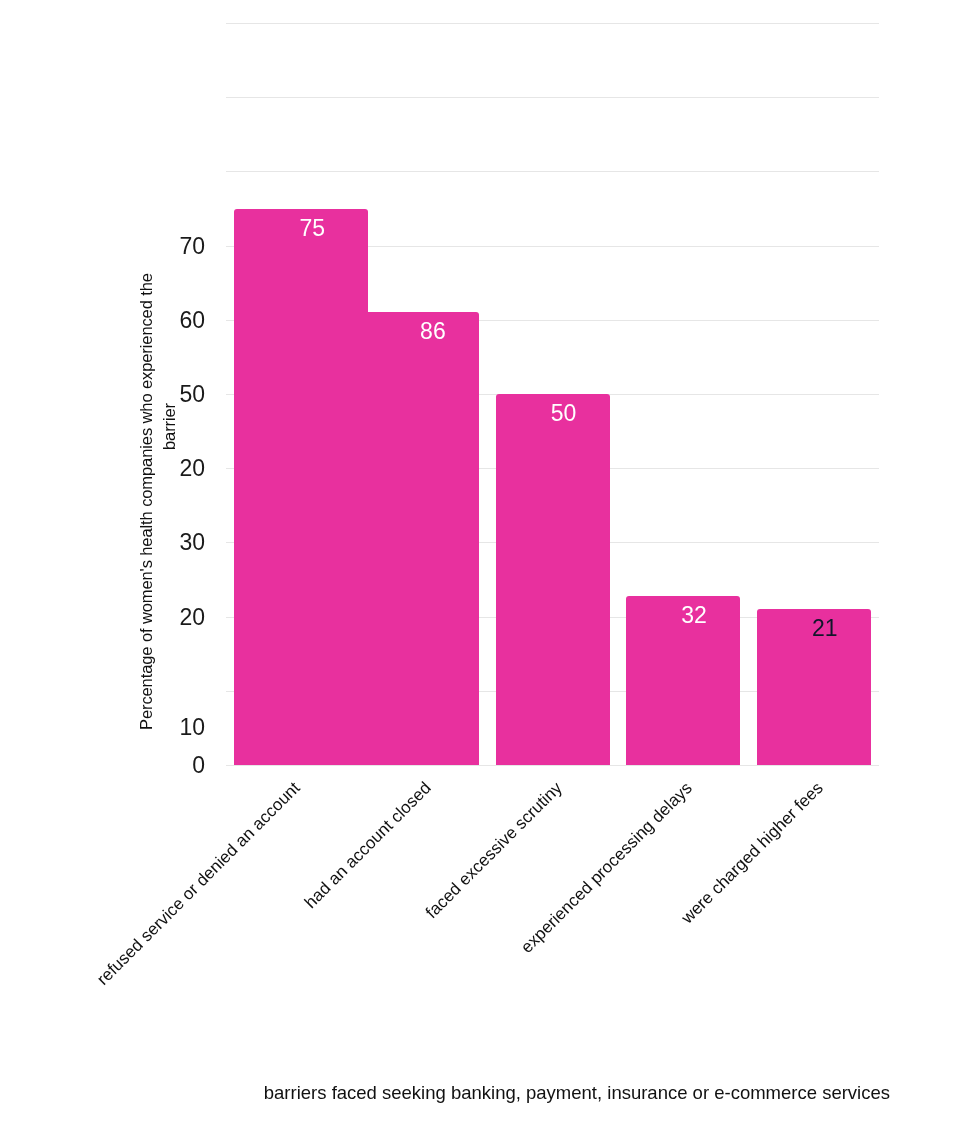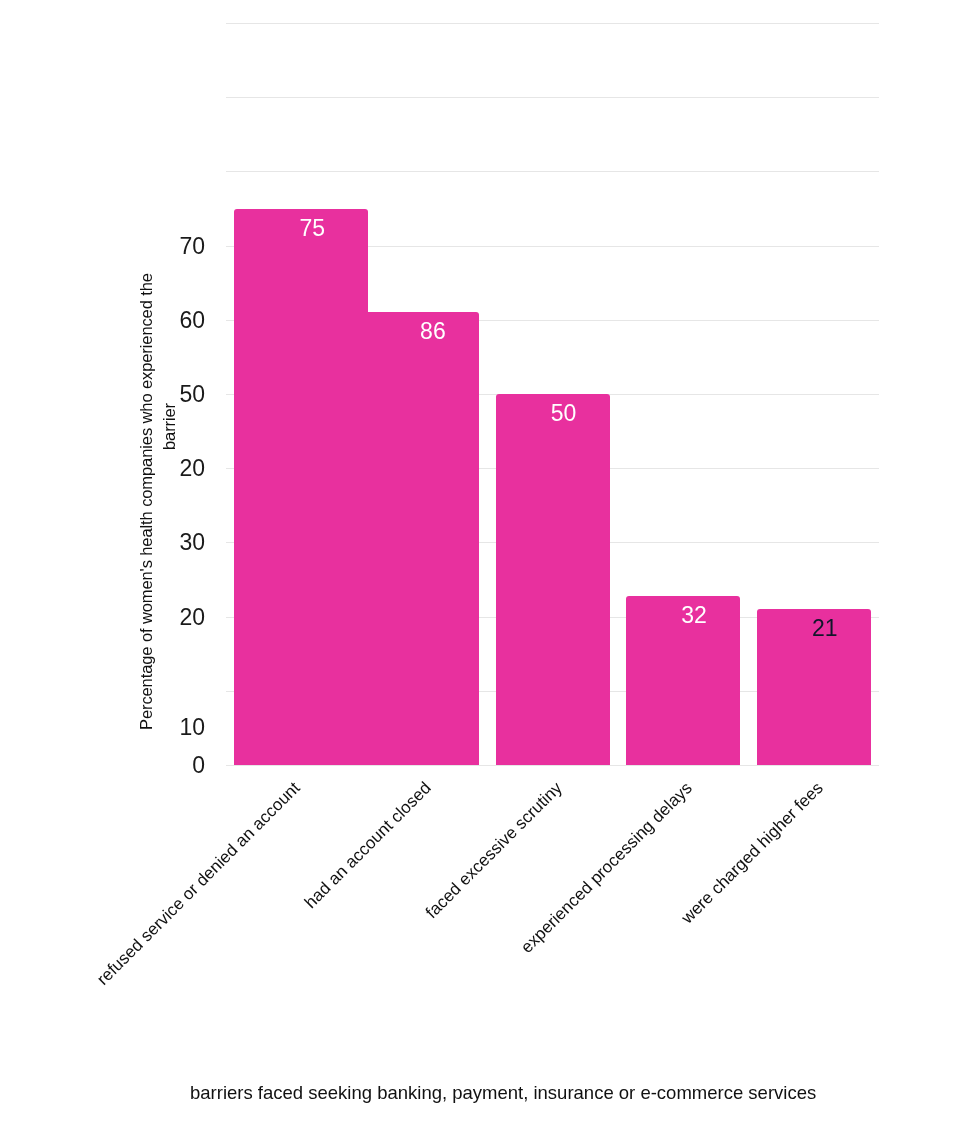--- a/index.html
+++ b/index.html
@@ -141,21 +141,21 @@
     line-height: 1;
     color: #111111;
   }
 
   
   .x-axis-title {
     position: absolute;
     left: 190px;
     top: 1080px;
     width: 700px;
-    text-align: left;
+    text-align: right;
     font-size: 18.5px;
     line-height: 1.45;
     color: #111111;
     font-weight: 400;
   }
 </style>
 </head>
 <body>
 
 <div id="chart-root">

